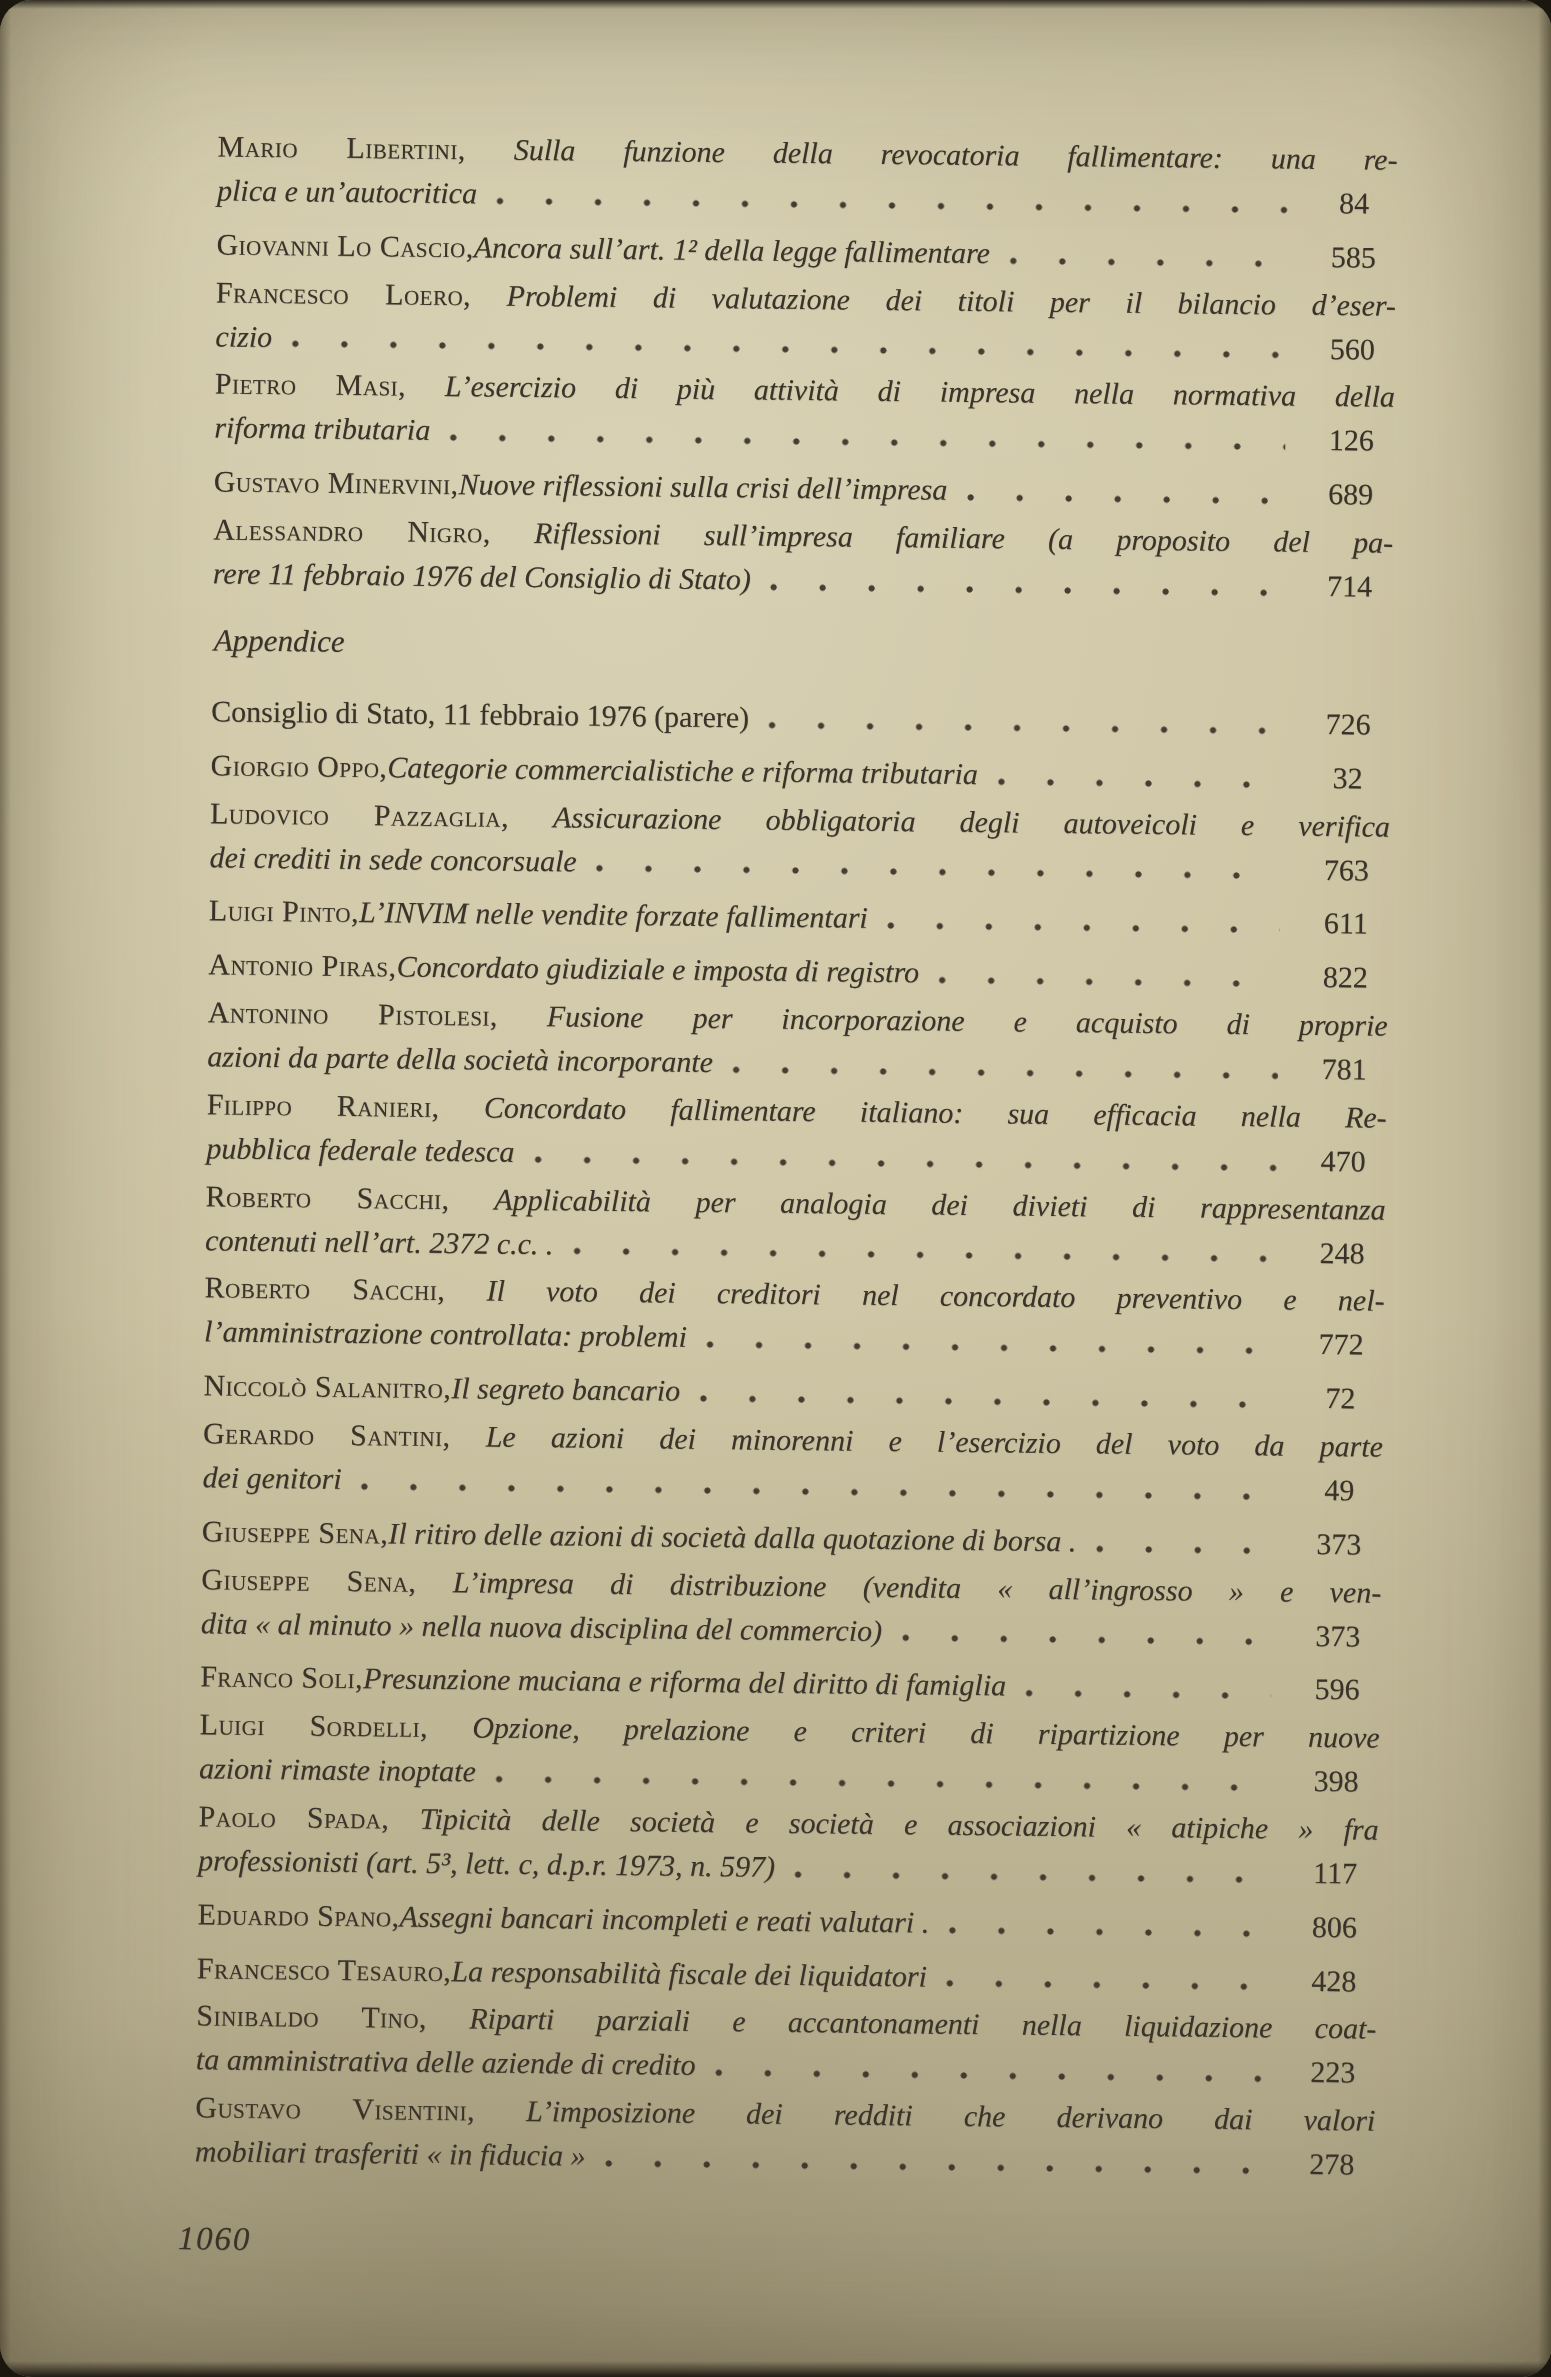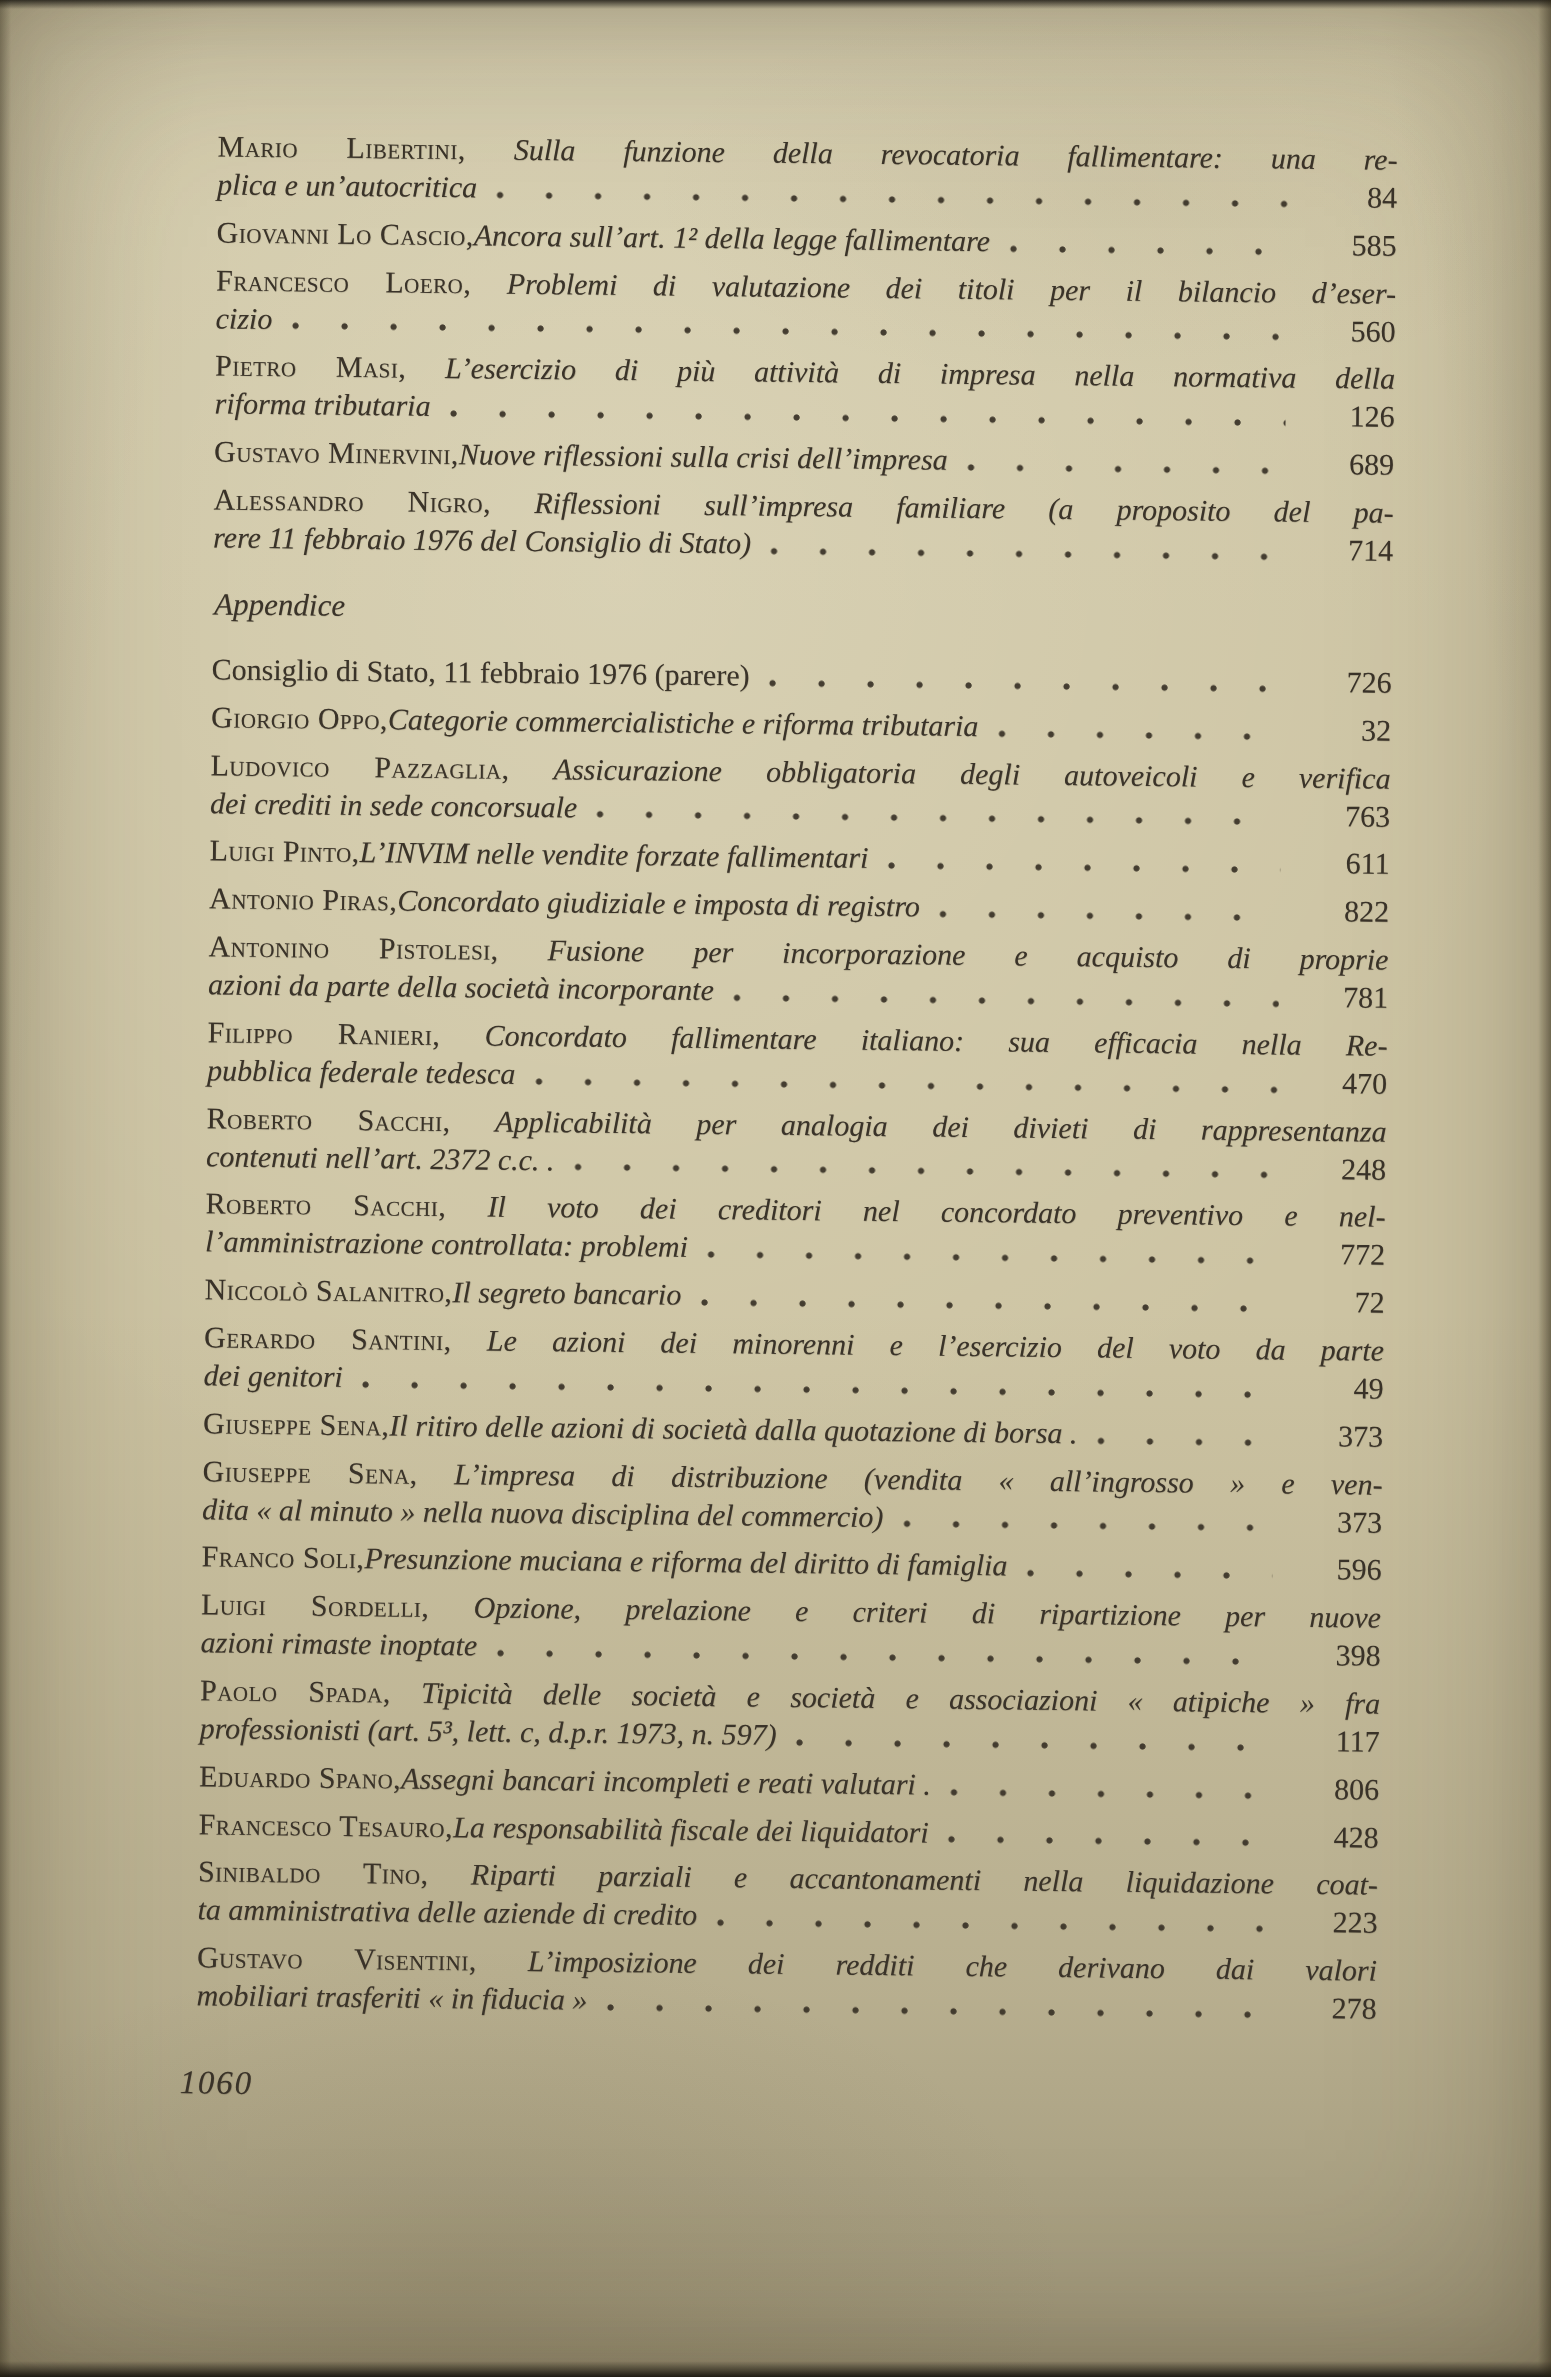--- a/index.html
+++ b/index.html
@@ -12,20 +12,21 @@
   .photo{
     position:relative;width:1552px;height:2377px;overflow:hidden;
     background:
       radial-gradient(ellipse 1341px 1430px at 40% 24%, rgba(255,253,238,.22), rgba(255,253,238,0) 70%),
       radial-gradient(ellipse 626px 268px at 72% 8%, rgba(120,105,70,.08), rgba(120,105,70,0) 75%),
       radial-gradient(ellipse 804px 447px at 30% 96%, rgba(95,82,52,.14), rgba(95,82,52,0) 75%),
       linear-gradient(180deg, rgba(255,250,228,.10) 0%, rgba(0,0,0,0) 28%, rgba(0,0,0,0) 55%, rgba(70,60,35,.16) 84%, rgba(48,40,22,.30) 100%),
       linear-gradient(100deg, rgba(110,100,70,.12) 0%, rgba(0,0,0,0) 11%),
       linear-gradient(260deg, rgba(90,78,48,.14) 0%, rgba(0,0,0,0) 9%),
       #cdc4a3;
+    border-radius: 32px;
   }
   .vignette{position:absolute;inset:0;pointer-events:none;
     box-shadow:inset 0 0 206px rgba(60,50,28,.36), inset 0 0 63px rgba(60,50,28,.16);}
   .edge{position:absolute;pointer-events:none;}
   .edge.top{top:0;left:0;right:0;height:9px;background:linear-gradient(180deg,rgba(14,12,8,.75),rgba(14,12,8,0));}
   .edge.bottom{bottom:0;left:0;right:0;height:16px;background:linear-gradient(0deg,rgba(14,12,8,.85),rgba(14,12,8,0));}
   .edge.right{top:0;bottom:0;right:0;width:14.3px;background:linear-gradient(270deg,rgba(40,34,18,.5),rgba(40,34,18,0));}
   .edge.left{top:0;bottom:0;left:0;width:10.7px;background:linear-gradient(90deg,rgba(40,34,18,.35),rgba(40,34,18,0));}
 
   .content{
@@ -40,21 +41,21 @@
   .author{font-variant:small-caps;letter-spacing:0.5px;font-style:normal;}
   .title{font-style:italic;}
   .plain{font-style:normal;}
   .entry{margin-bottom:9.8px;}
   .leader{
     flex:1 1 auto;min-width:12.5px;height:9px;align-self:flex-end;
     margin:0 23px 7.2px 14.3px;
     background-image:radial-gradient(circle at 3.6px 4.5px, rgba(56,49,38,.92) 2.7px, rgba(0,0,0,0) 3.5px);
     background-size:49px 9px;background-repeat:repeat-x;background-position:5.4px 0;
   }
-  .pageno{font-style:normal;min-width:86px;text-align:right;font-size:30px;}
+  .pageno{font-style:normal;min-width:86px;text-align:center;font-size:30px;margin-top:6px;}
   .heading{font-style:italic;font-size:31px;line-height:38px;margin:29px 0 27px 1.8px;}
   .folio{font-style:italic;font-size:33px;margin-top:50px;margin-left:-16px;letter-spacing:1.8px;}
 </style>
 </head>
 <body>
 
 <div class="photo">
   <div class="content">
     <div id="toc-main">
         <div class="entry">

